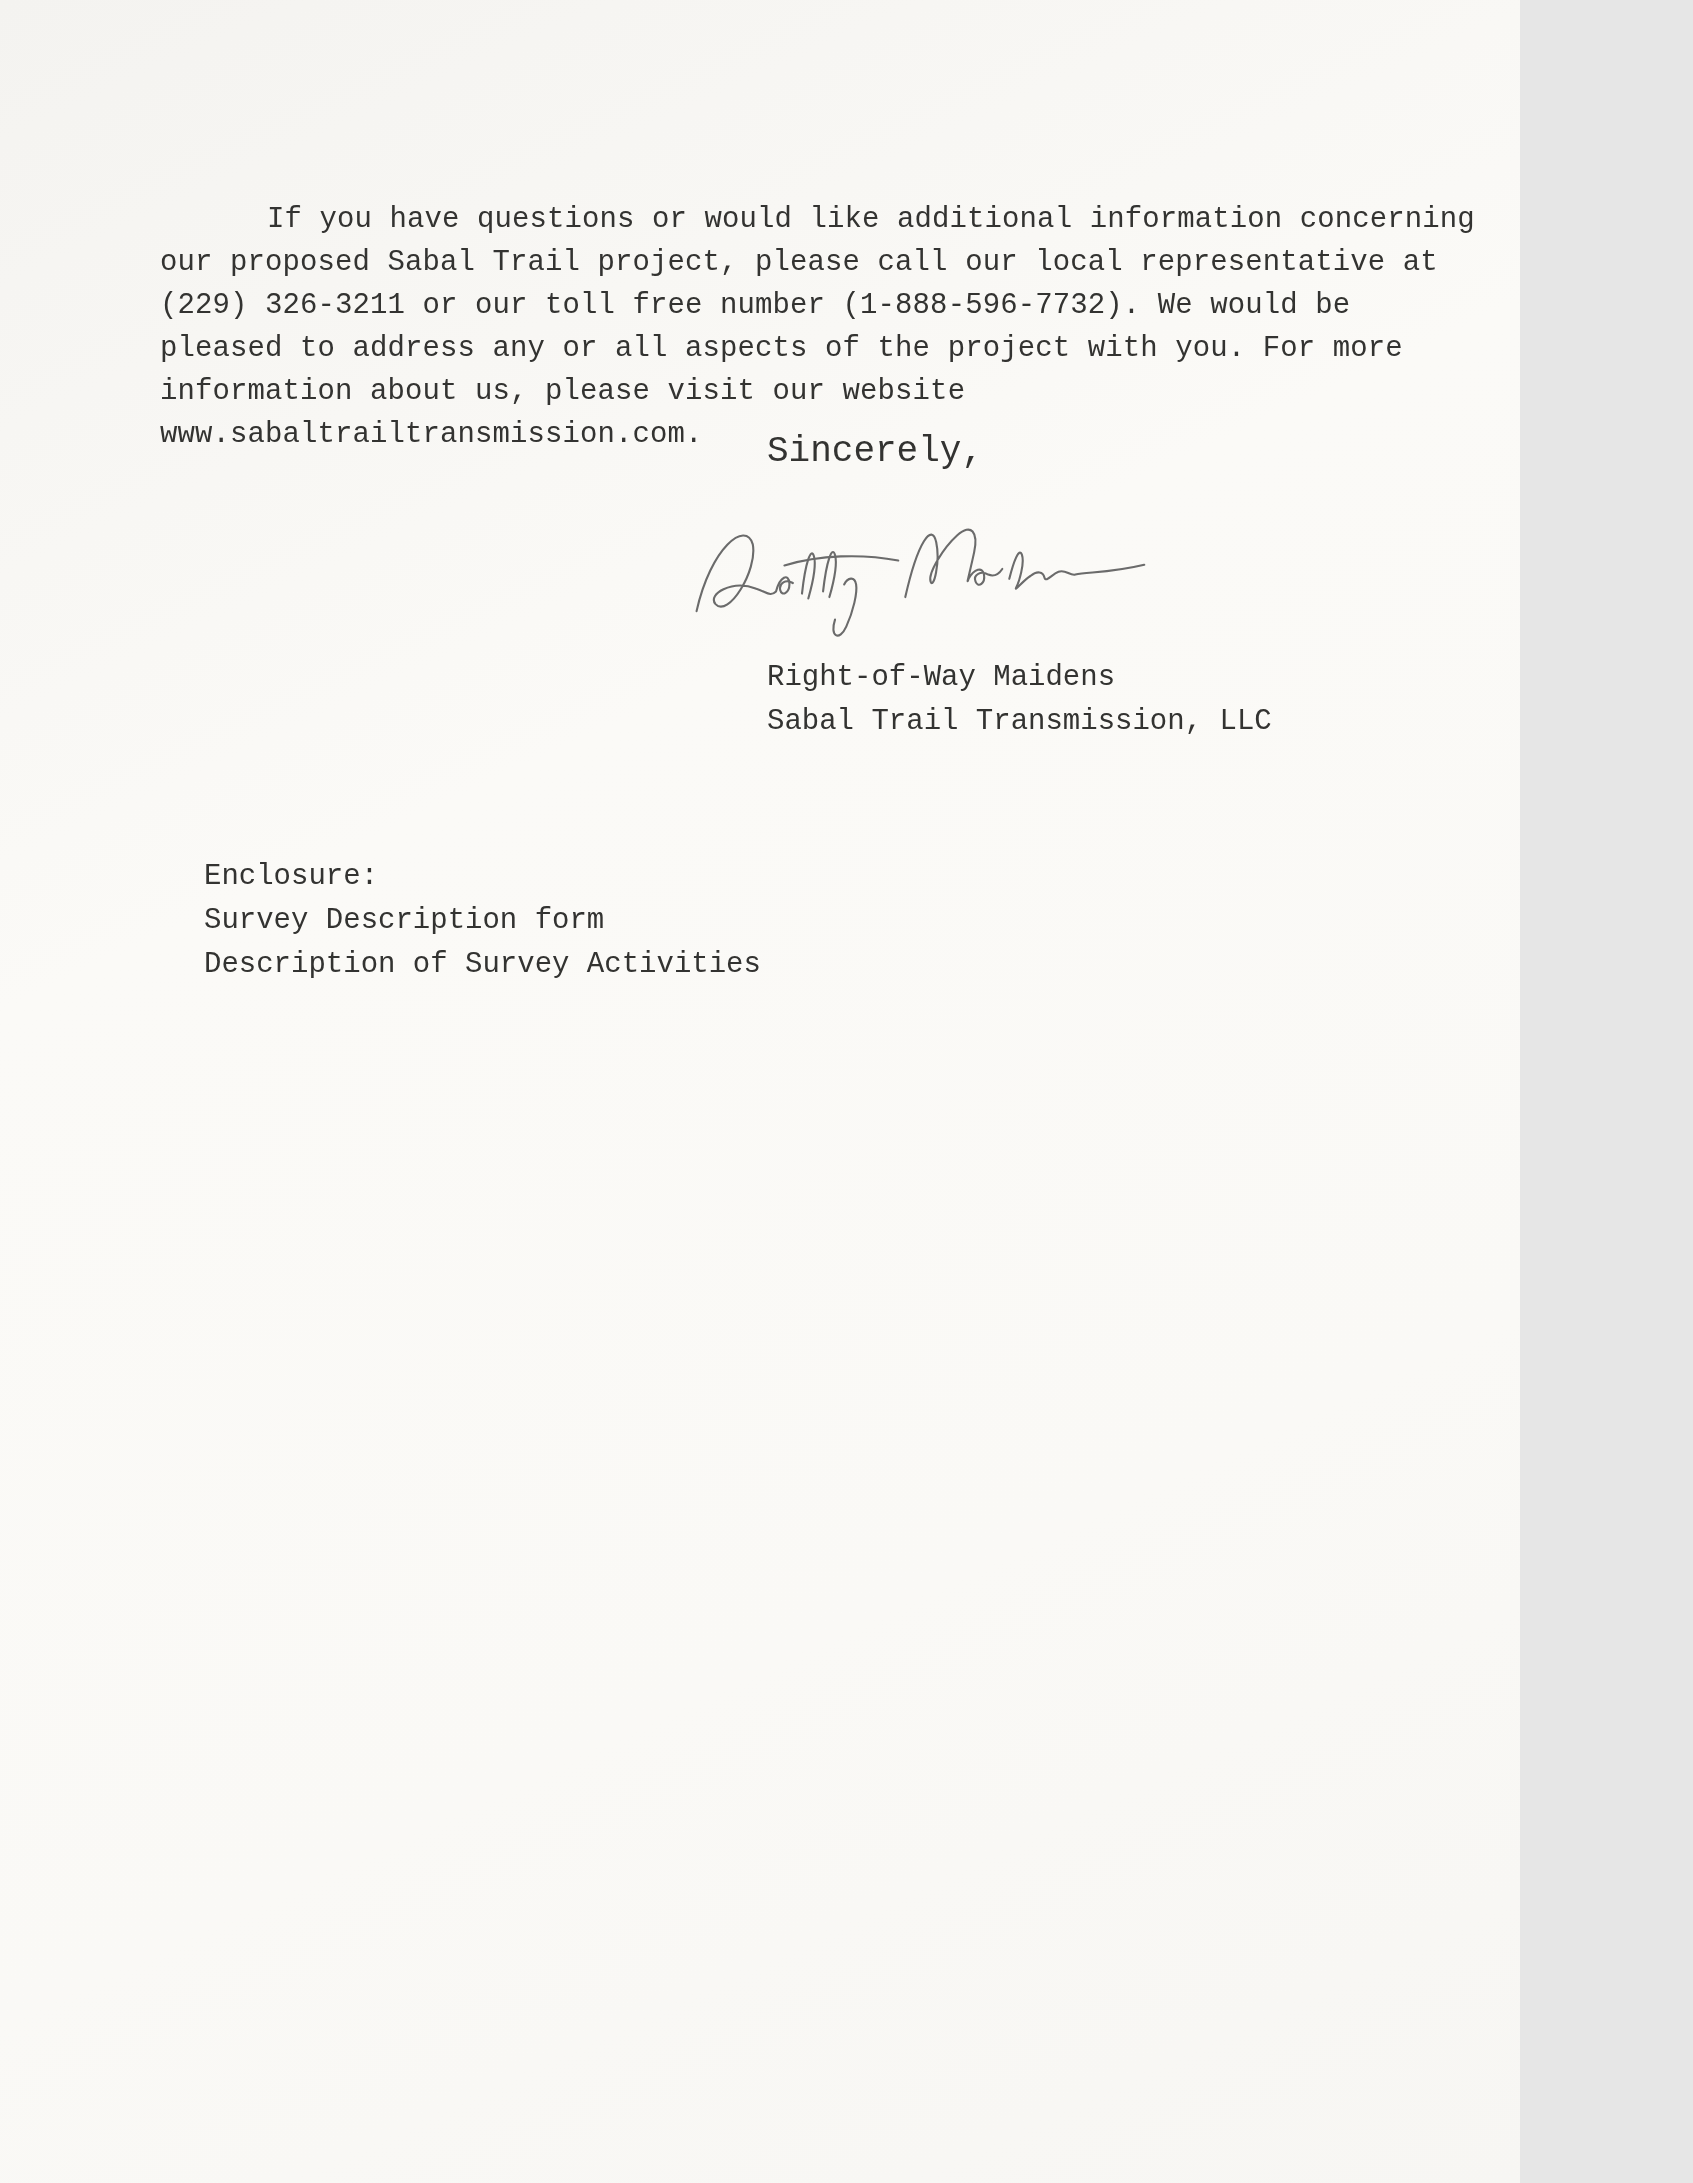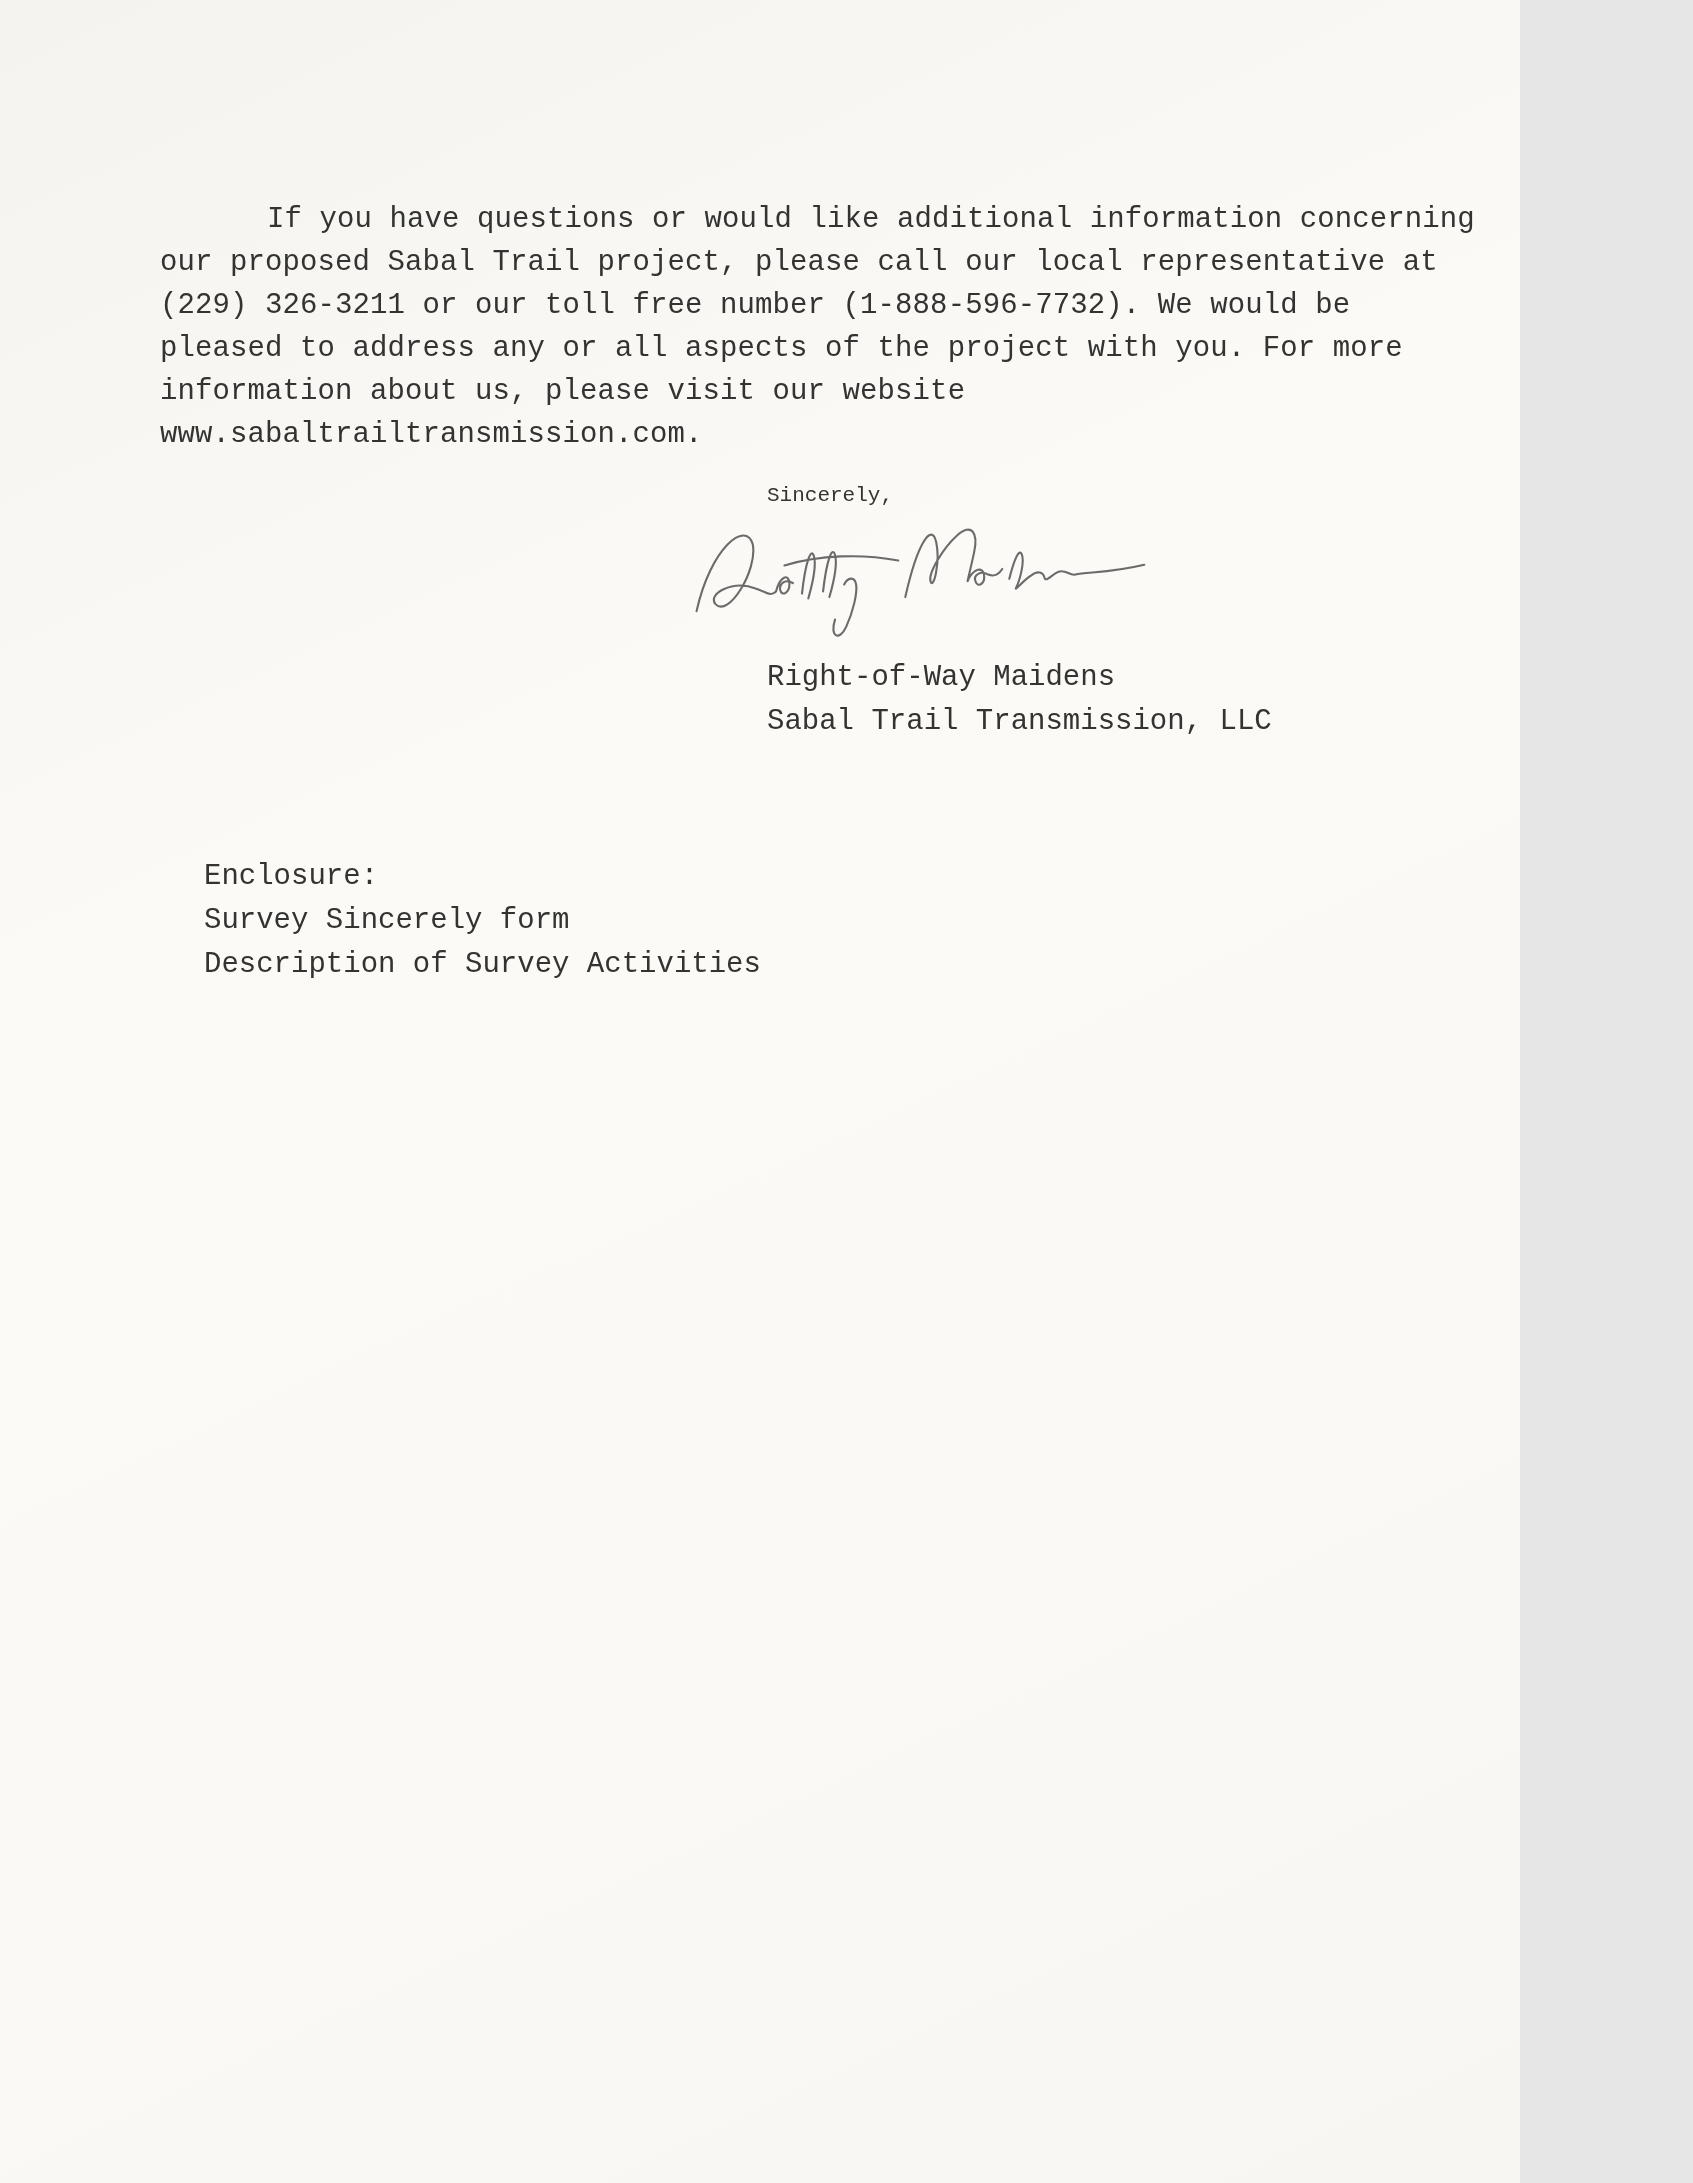--- a/index.html
+++ b/index.html
@@ -31,22 +31,22 @@
     margin: 0;
     font-size: 29px;
     line-height: 43px;
     text-indent: 107px;
     letter-spacing: 0.1px;
     color: #333331;
   }
   .valediction {
     position: absolute;
     left: 767px;
-    top: 474px;
-    font-size: 21px;
+    top: 430px;
+    font-size: 36px;
     line-height: 43px;
     color: #333331;
   }
   .signature {
     position: absolute;
     left: 679px;
     top: 503px;
     width: 506px;
     height: 146px;
   }
@@ -100,18 +100,18 @@
     </svg>
   </div>
 
   <div class="signer-block">
     <div>Right-of-Way Maidens</div>
     <div>Sabal Trail Transmission, LLC</div>
   </div>
 
   <div class="enclosure-block">
     <div>Enclosure:</div>
-    <div>Survey Sincerely form</div>
+    <div>Survey Description form</div>
     <div>Description of Survey Activities</div>
   </div>
 
 </div>
 
 
 </body></html>

